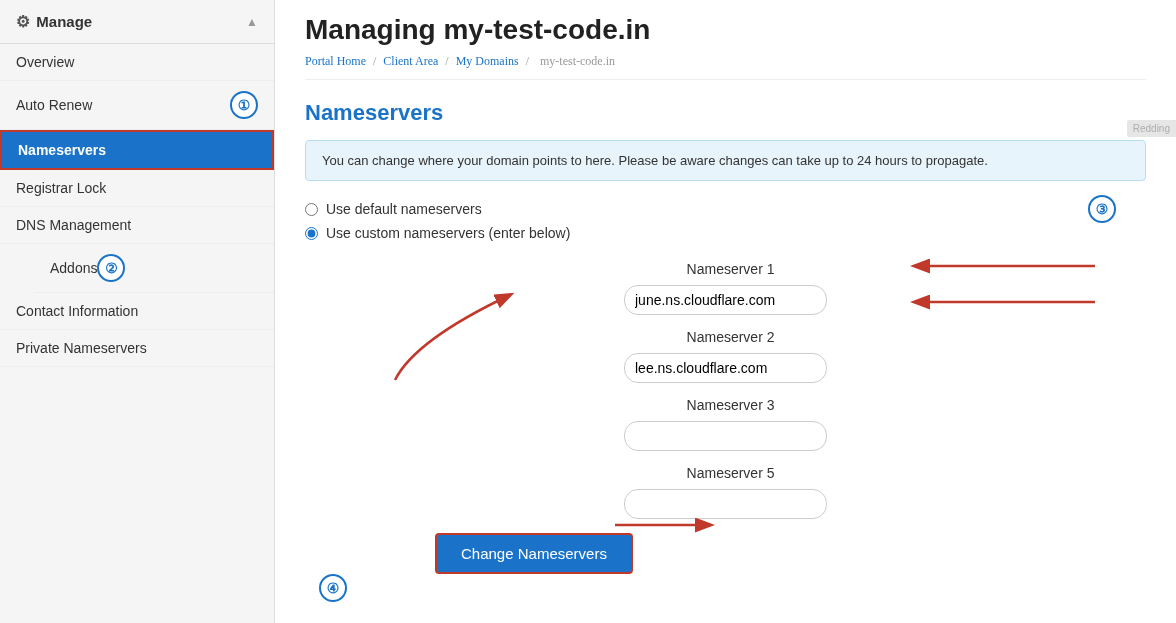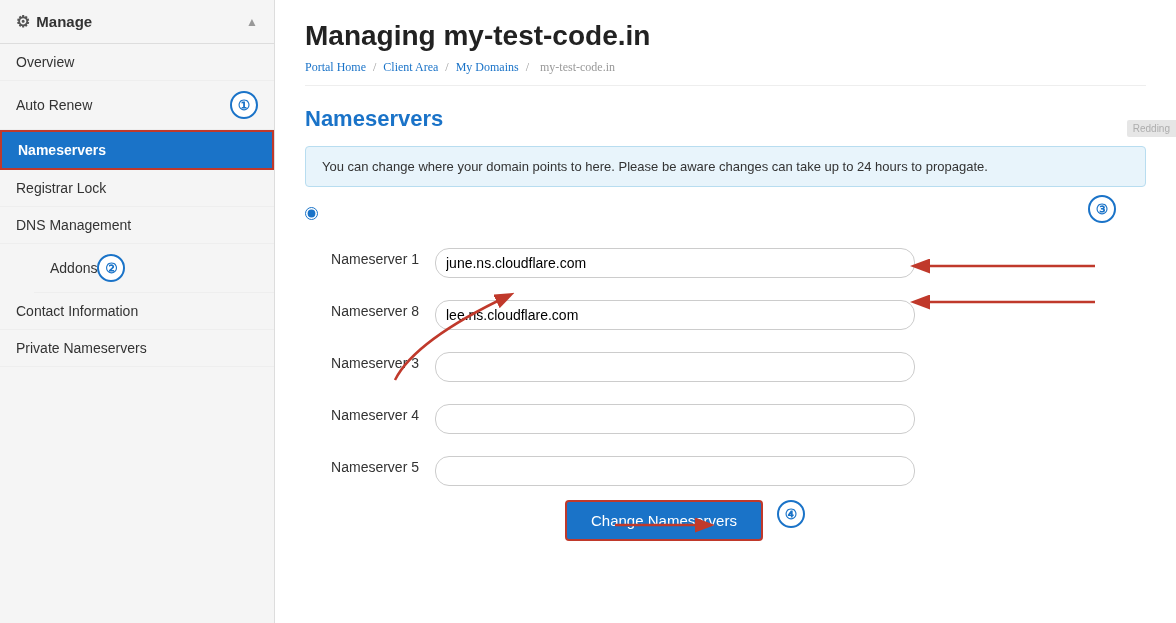--- a/index.html
+++ b/index.html
@@ -49,21 +49,21 @@
     .sidebar-item.active {
       background: #1a73c8;
       color: #fff;
       font-weight: bold;
       border: 2px solid #c0392b;
     }
 
     
     .main {
       flex: 1;
-      padding: 20px 30px;
+      padding: 14px 30px;
       overflow-y: auto;
       position: relative;
     }
     .page-title {
       font-size: 28px;
       font-weight: bold;
       color: #222;
       margin-bottom: 8px;
     }
     .breadcrumb {
@@ -104,20 +104,21 @@
       position: relative;
     }
     .radio-option input[type="radio"] { margin-right: 8px; accent-color: #1a73c8; }
 
     
     .ns-form { width: 100%; }
     .ns-row {
       display: flex;
       align-items: center;
       margin-bottom: 14px;
+      flex-direction: column;
     }
     .ns-label {
       width: 130px;
       font-size: 14px;
       color: #333;
       text-align: right;
       padding-right: 16px;
       flex-shrink: 0;
     }
     .ns-input {
@@ -245,51 +246,50 @@
   </div>
 
   <h2 class="section-title">Nameservers</h2>
 
   <div class="info-box">
     <span>You can change where your domain points to here. Please be aware changes can take up to 24 hours to propagate.</span>
   </div>
 
   <div class="radio-group">
     <label class="radio-option">
+      <input type="radio" name="ns-type" style="">
+      <span>Use default nameservers</span>
+    </label>
+    <label class="radio-option">
       <input type="radio" name="ns-type" checked="" style="">
+      <span>Use custom nameservers (enter below)</span>
     </label>
   </div>
 
   <div class="ns-form">
     <div class="ns-row">
       <div class="ns-label">
         <span>Nameserver 1</span>
       </div>
       <input class="ns-input" type="text" value="june.ns.cloudflare.com" style="">
     </div>
     <div class="ns-row">
       <div class="ns-label">
-        <span>Nameserver 8</span>
+        <span>Nameserver 2</span>
       </div>
       <input class="ns-input" type="text" value="lee.ns.cloudflare.com" style="">
     </div>
     <div class="ns-row">
       <div class="ns-label">
         <span>Nameserver 3</span>
       </div>
       <input class="ns-input" type="text" style="">
     </div>
     <div class="ns-row">
       <div class="ns-label">
-        <span>Nameserver 4</span>
-      </div>
-      <input class="ns-input" type="text" style="">
-    </div>
-    <div class="ns-row">
-      <div class="ns-label">
         <span>Nameserver 5</span>
       </div>
       <input class="ns-input" type="text" style="">
     </div>
     <div class="ns-row" style="margin-top:10px;align-items:flex-start;">
       <div style="width:130px;flex-shrink:0;"></div>
       <button class="change-btn">Change Nameservers</button>
       <span class="annotation-badge" style="margin-left:14px;">④</span>
     </div>
   </div>

